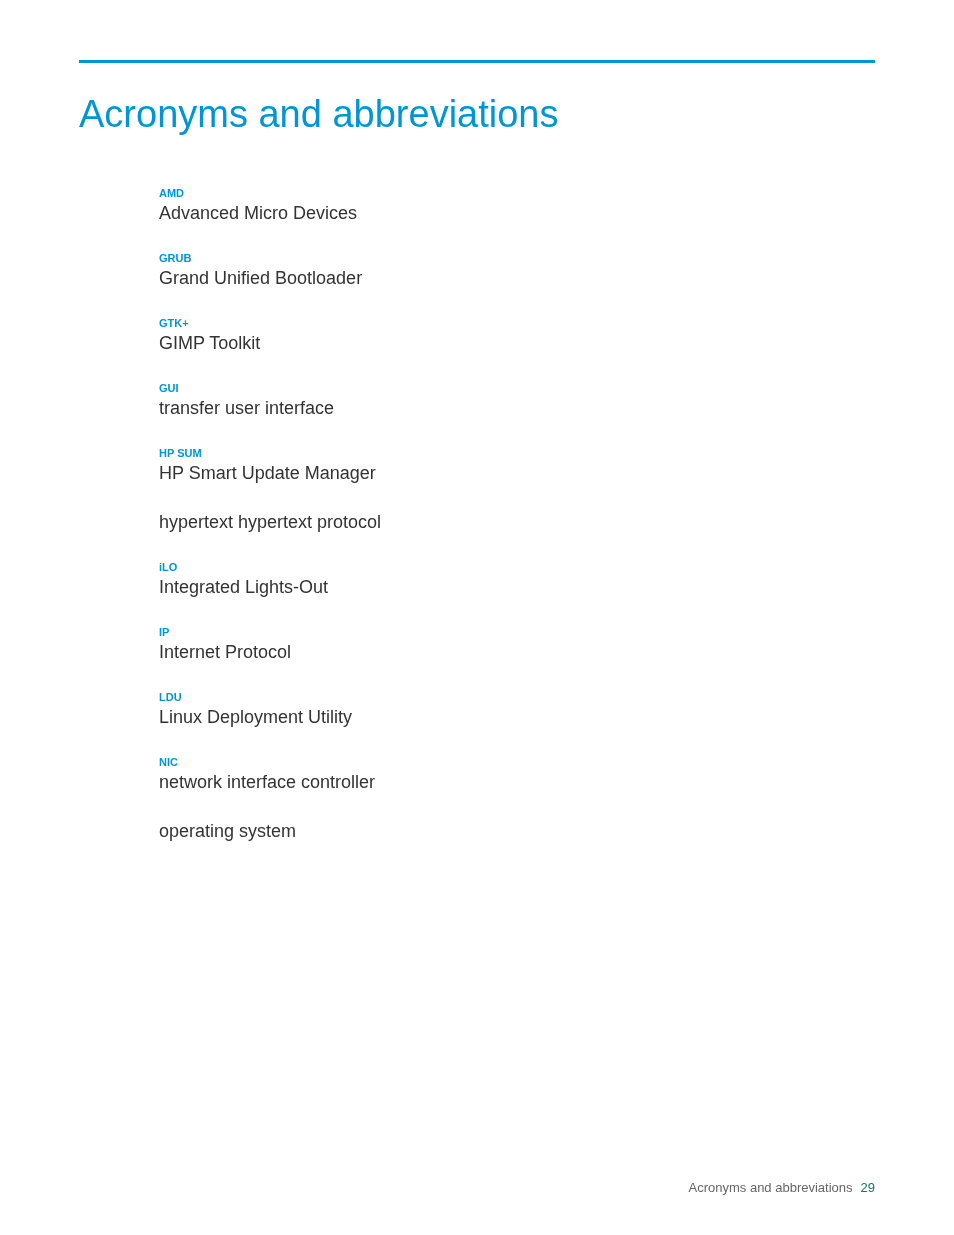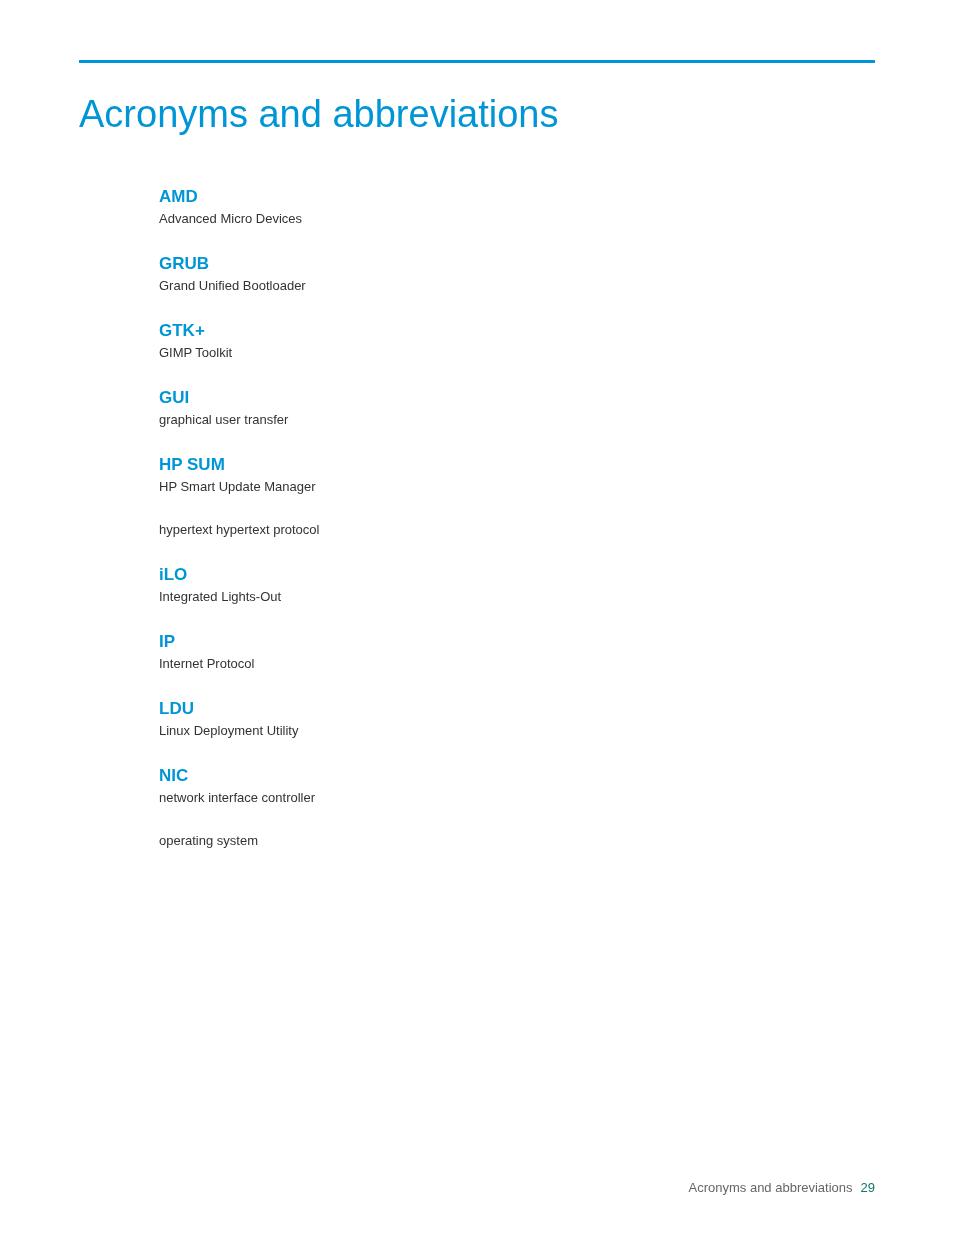--- a/index.html
+++ b/index.html
@@ -41,28 +41,28 @@
 
     .acronym-list {
       margin-left: 80px;
     }
 
     .acronym-item {
       margin-bottom: 28px;
     }
 
     .acronym-term {
-      font-size: 17px;
+      font-size: 11px;
       font-weight: 600;
       color: #0096d6;
       margin-bottom: 4px;
     }
 
     .acronym-definition {
-      font-size: 13px;
+      font-size: 18px;
       color: #333333;
       font-weight: 400;
     }
 
     .page-footer {
       position: absolute;
       bottom: 40px;
       right: 79px;
       font-size: 13px;
       color: #666666;
@@ -96,21 +96,21 @@
       <div class="acronym-item">
         <div class="acronym-term">GRUB</div>
         <div class="acronym-definition">Grand Unified Bootloader</div>
       </div>
       <div class="acronym-item">
         <div class="acronym-term">GTK+</div>
         <div class="acronym-definition">GIMP Toolkit</div>
       </div>
       <div class="acronym-item">
         <div class="acronym-term">GUI</div>
-        <div class="acronym-definition">graphical user transfer</div>
+        <div class="acronym-definition">transfer user interface</div>
       </div>
       <div class="acronym-item">
         <div class="acronym-term">HP SUM</div>
         <div class="acronym-definition">HP Smart Update Manager</div>
       </div>
       <div class="acronym-item">
         <div class="acronym-definition">hypertext hypertext protocol</div>
       </div>
       <div class="acronym-item">
         <div class="acronym-term">iLO</div>

